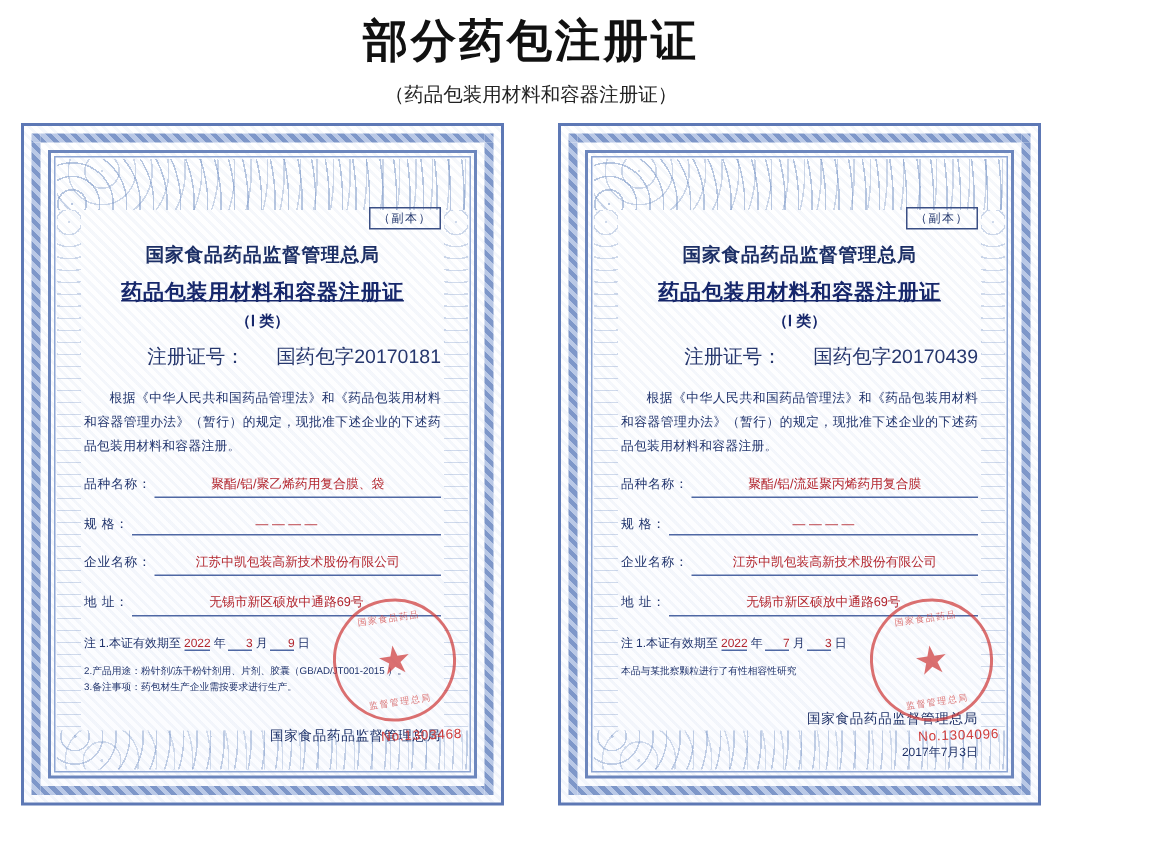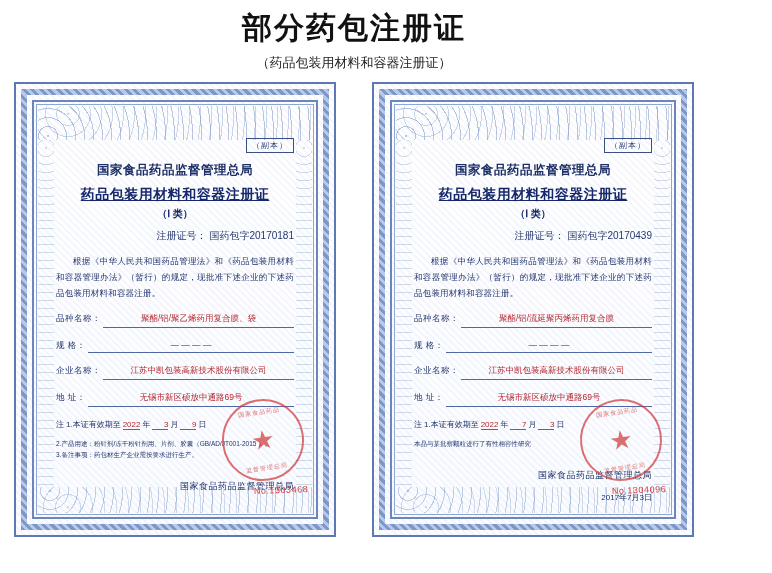--- a/index.html
+++ b/index.html
@@ -136,24 +136,24 @@
     text-align: center;
     font-size: 10px;
     font-weight: bold;
     color: #16276b;
     margin-top: 3px;
   }
   .cert-regno-row {
     display: flex;
     justify-content: flex-end;
     align-items: baseline;
-    font-size: 10px;
+    font-size: 13px;
     color: #26376e;
     margin-top: 8px;
-    gap: 3px;
+    gap: 21px;
   }
   .cert-body {
     font-size: 8.5px;
     color: #21346d;
     line-height: 16px;
     margin-top: 10px;
     text-align: justify;
     text-indent: 17px;
     letter-spacing: .2px;
   }

